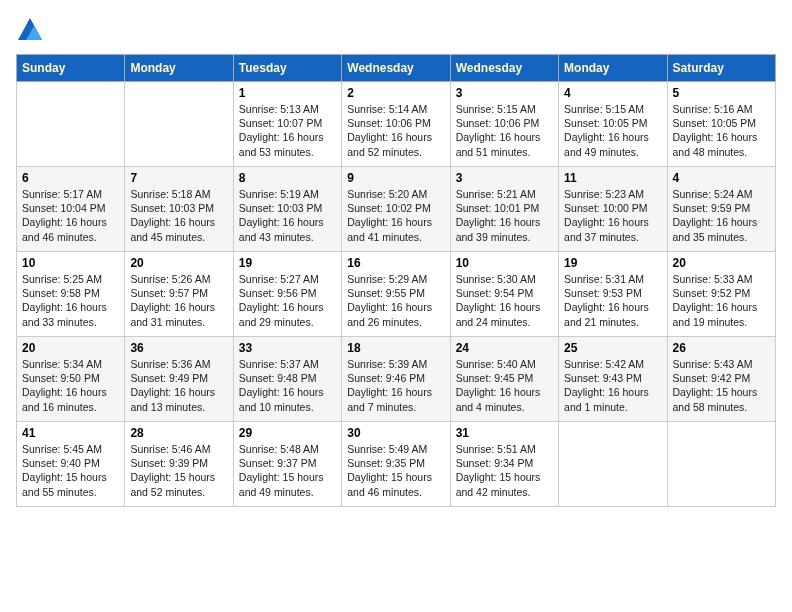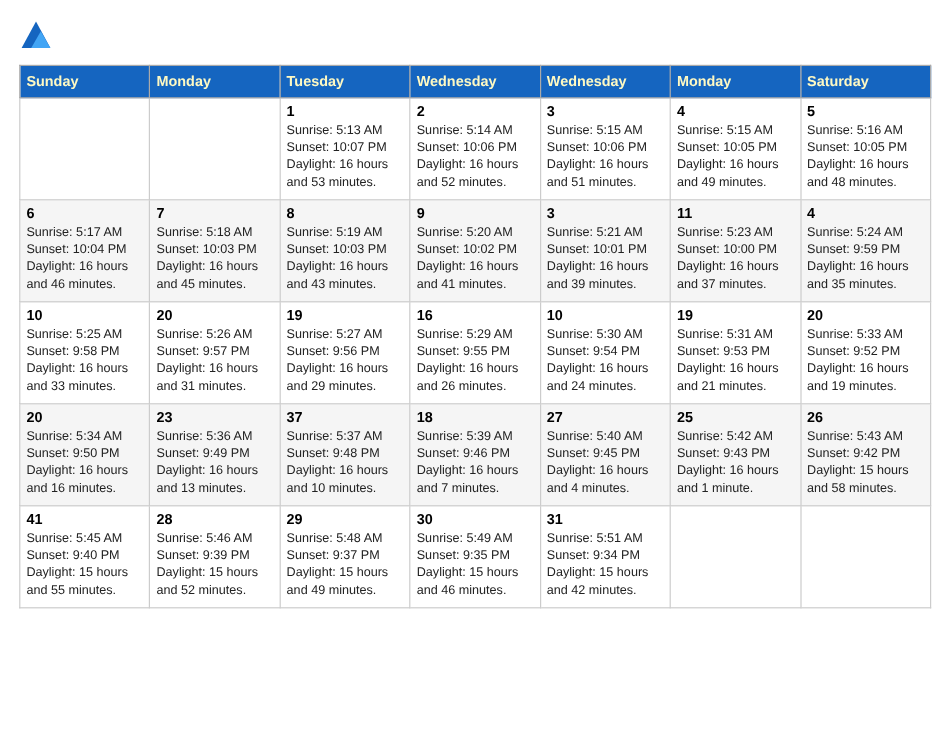--- a/index.html
+++ b/index.html
@@ -215,33 +215,33 @@
           <span class="day-number">20</span>
           <div class="day-info">Sunrise: 5:33 AM<br>Sunset: 9:52 PM<br>Daylight: 16 hours and 19 minutes.</div>
         </td>
       </tr>
       <tr>
         <td>
           <span class="day-number">20</span>
           <div class="day-info">Sunrise: 5:34 AM<br>Sunset: 9:50 PM<br>Daylight: 16 hours and 16 minutes.</div>
         </td>
         <td>
-          <span class="day-number">23</span>
+          <span class="day-number">36</span>
           <div class="day-info">Sunrise: 5:36 AM<br>Sunset: 9:49 PM<br>Daylight: 16 hours and 13 minutes.</div>
         </td>
         <td>
-          <span class="day-number">37</span>
+          <span class="day-number">33</span>
           <div class="day-info">Sunrise: 5:37 AM<br>Sunset: 9:48 PM<br>Daylight: 16 hours and 10 minutes.</div>
         </td>
         <td>
           <span class="day-number">18</span>
           <div class="day-info">Sunrise: 5:39 AM<br>Sunset: 9:46 PM<br>Daylight: 16 hours and 7 minutes.</div>
         </td>
         <td>
-          <span class="day-number">27</span>
+          <span class="day-number">24</span>
           <div class="day-info">Sunrise: 5:40 AM<br>Sunset: 9:45 PM<br>Daylight: 16 hours and 4 minutes.</div>
         </td>
         <td>
           <span class="day-number">25</span>
           <div class="day-info">Sunrise: 5:42 AM<br>Sunset: 9:43 PM<br>Daylight: 16 hours and 1 minute.</div>
         </td>
         <td>
           <span class="day-number">26</span>
           <div class="day-info">Sunrise: 5:43 AM<br>Sunset: 9:42 PM<br>Daylight: 15 hours and 58 minutes.</div>
         </td>

